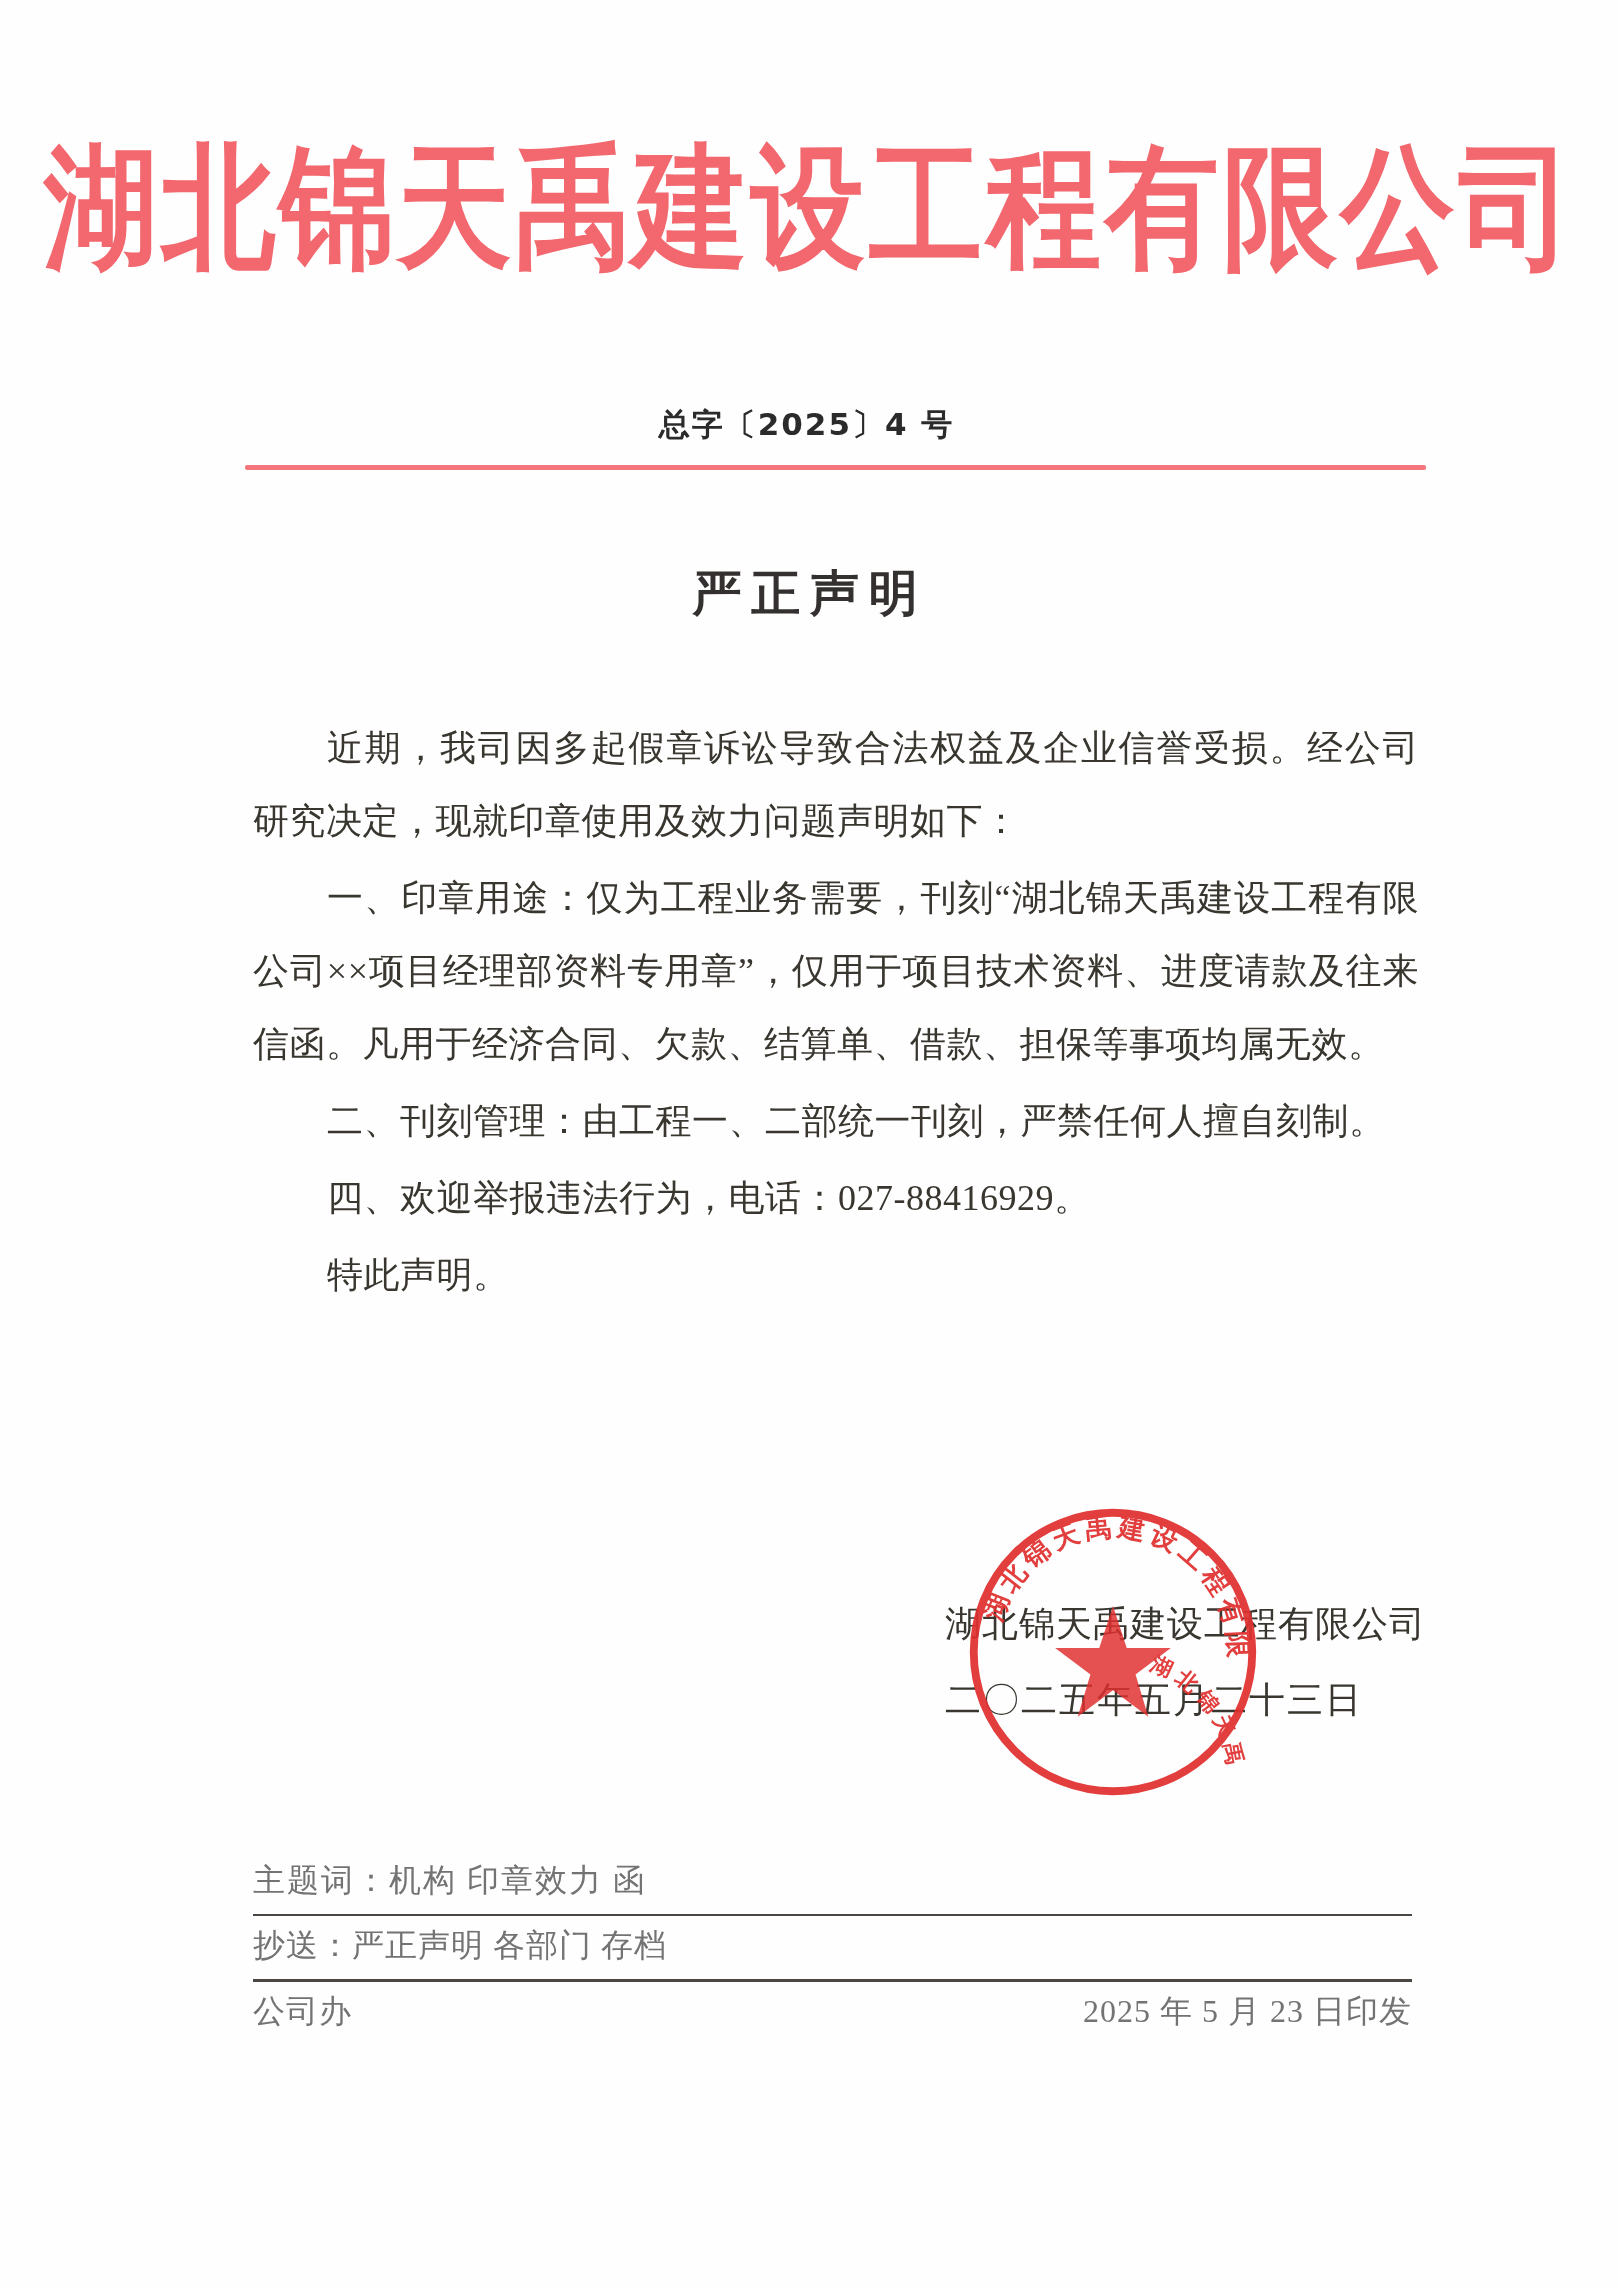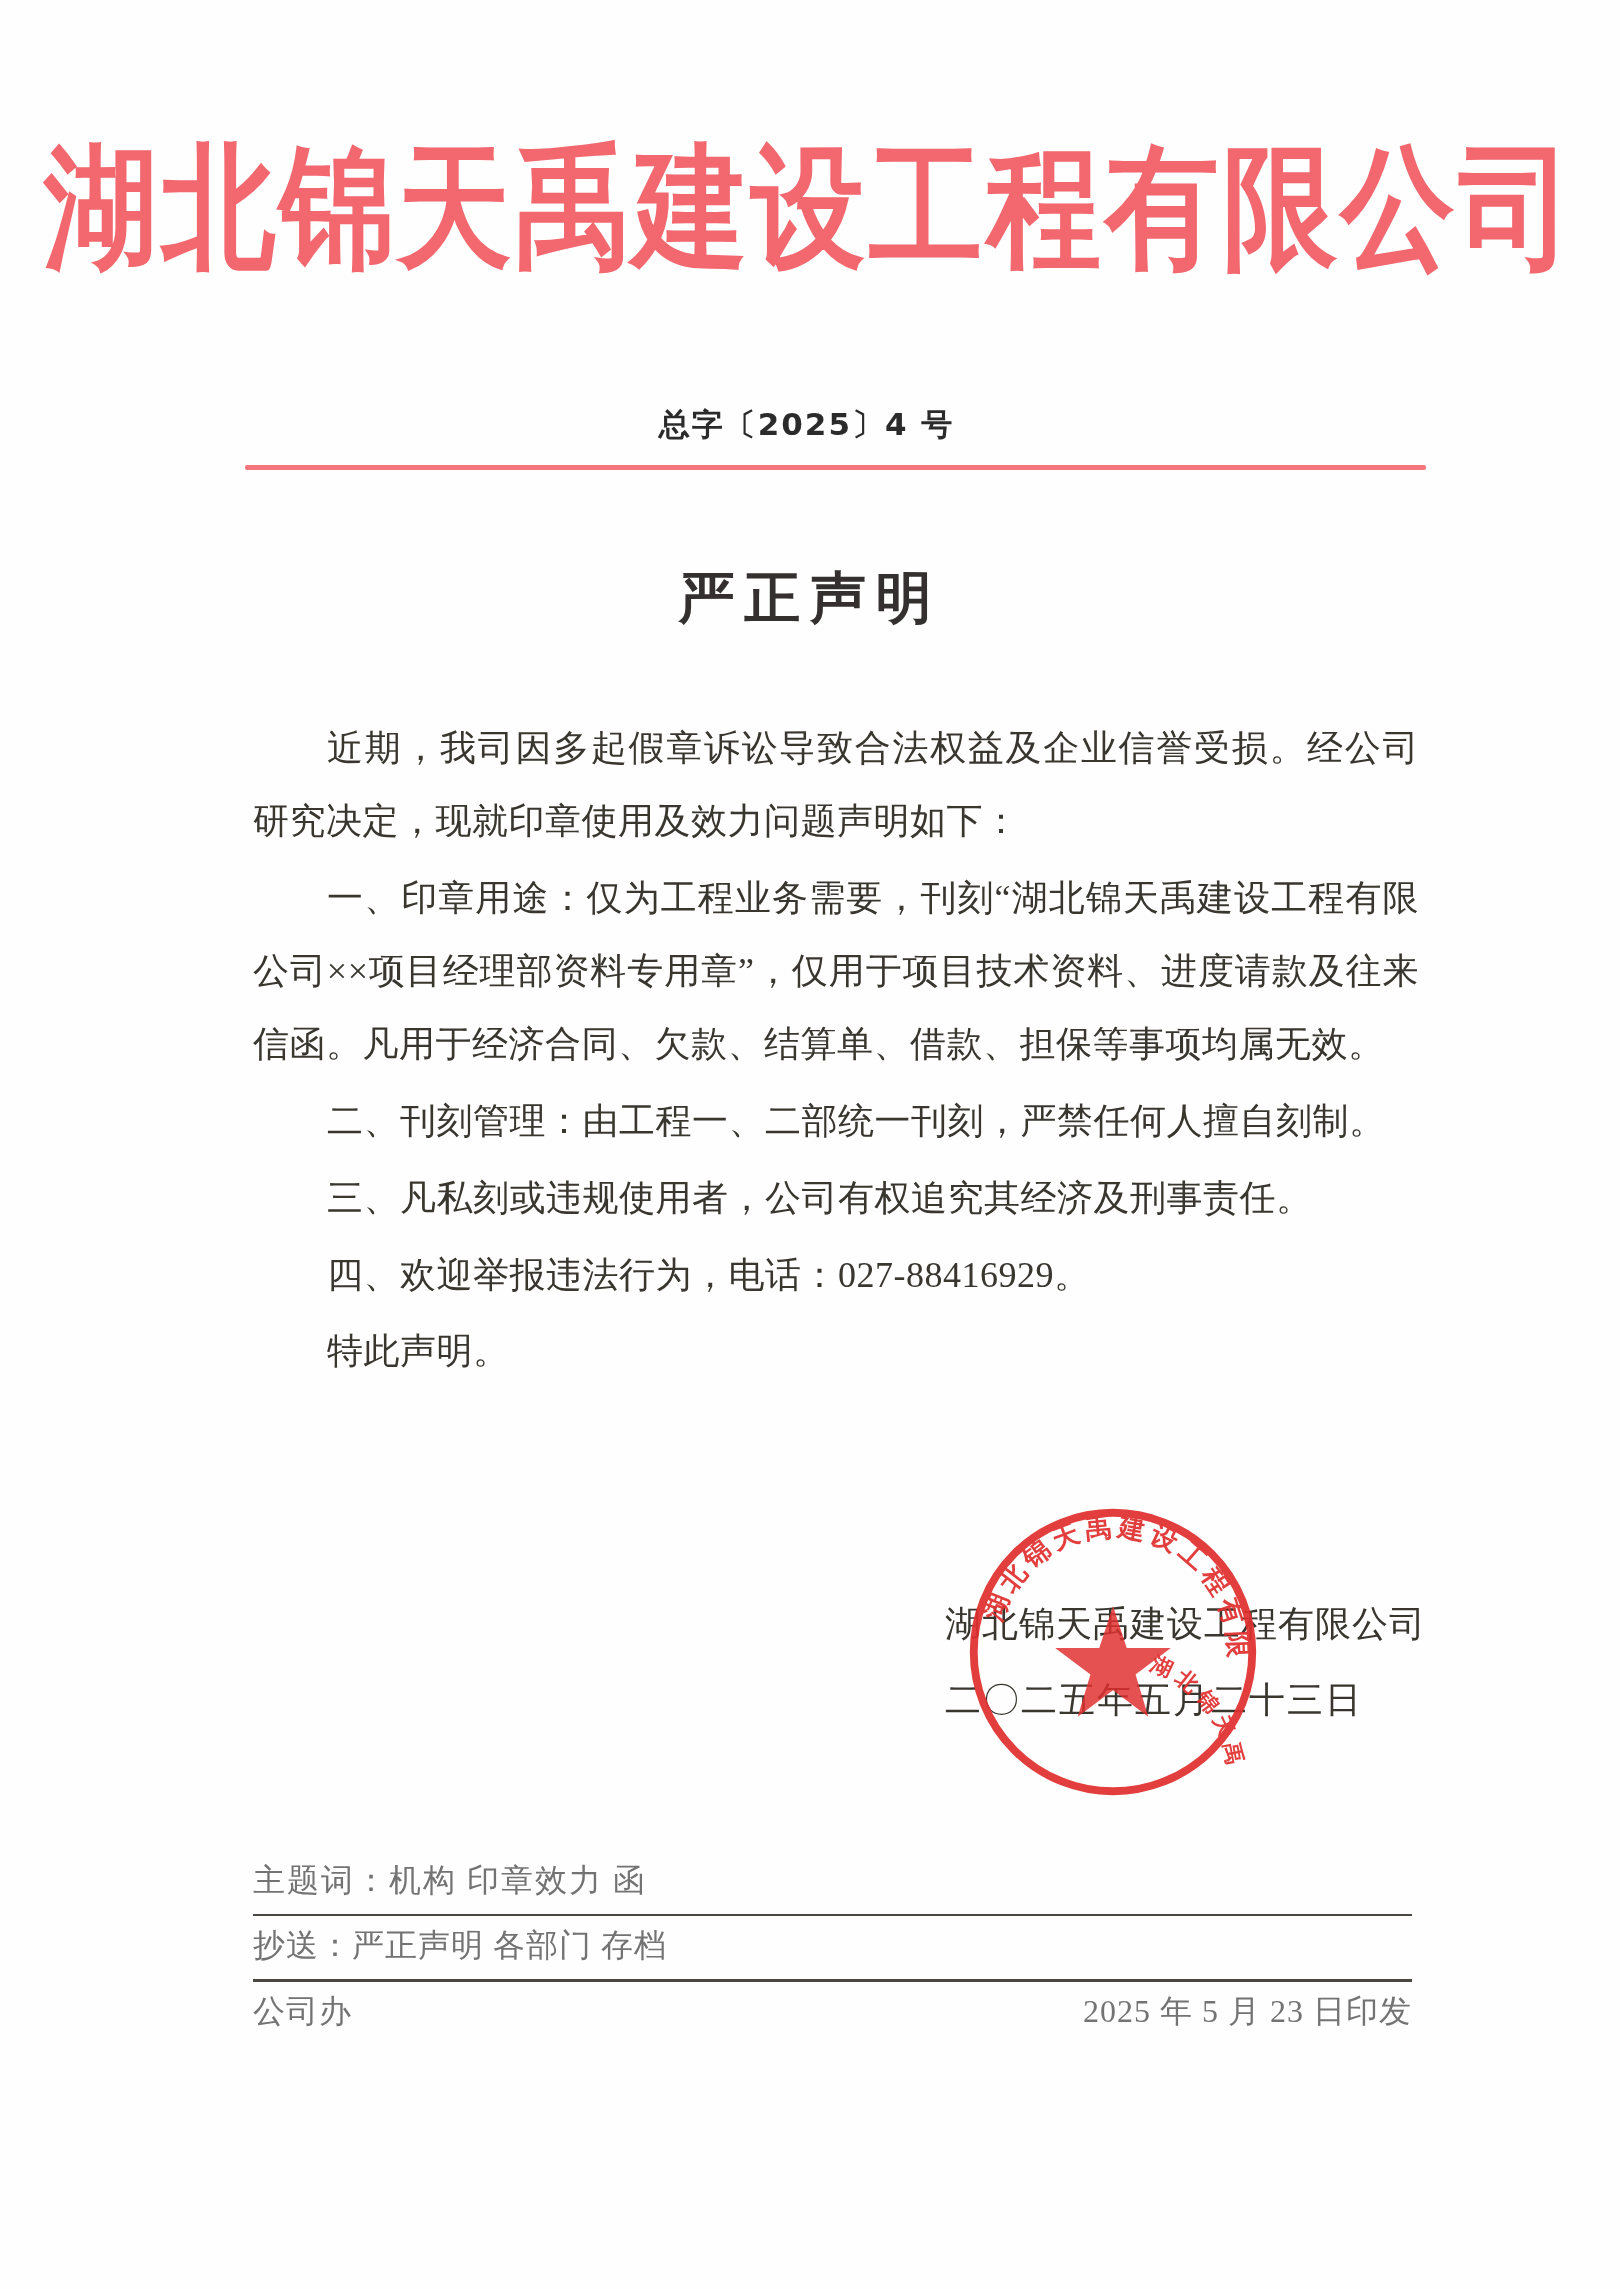--- a/index.html
+++ b/index.html
@@ -63,21 +63,21 @@
 
   
   .doc-title {
     position: absolute;
     left: 0;
     right: 0;
     top: 561px;
     text-align: center;
     font-family: "DejaVu Sans", "Liberation Sans", sans-serif;
     font-weight: bold;
-    font-size: 56px;
+    font-size: 49px;
     letter-spacing: 9.8px;
     color: #33302f;
   }
 
   
   .body-block {
     position: absolute;
     left: 253px;
     top: 712px;
     width: 1166px;
@@ -164,21 +164,20 @@
   <div class="doc-number">总字〔2025〕4 号</div>
 
   <div class="red-rule"></div>
 
   <div class="doc-title">严正声明</div>
 
   <div class="body-block">
     <p class="para indent">近期，我司因多起假章诉讼导致合法权益及企业信誉受损。经公司研究决定，现就印章使用及效力问题声明如下：</p>
     <p class="para indent">一、印章用途：仅为工程业务需要，刊刻“湖北锦天禹建设工程有限公司××项目经理部资料专用章”，仅用于项目技术资料、进度请款及往来信函。凡用于经济合同、欠款、结算单、借款、担保等事项均属无效。</p>
     <p class="para indent short">二、刊刻管理：由工程一、二部统一刊刻，严禁任何人擅自刻制。</p>
-    <p class="para indent short">三、凡私刻或违规使用者，公司有权追究其经济及刑事责任。</p>
     <p class="para indent short">四、欢迎举报违法行为，电话：027-88416929。</p>
     <p class="para indent short">特此声明。</p>
   </div>
 
   <div class="sign-block">
     <div>湖北锦天禹建设工程有限公司</div>
     <div class="sign-date">二〇二五年五月二十三日</div>
   </div>
 
   <div class="seal">

